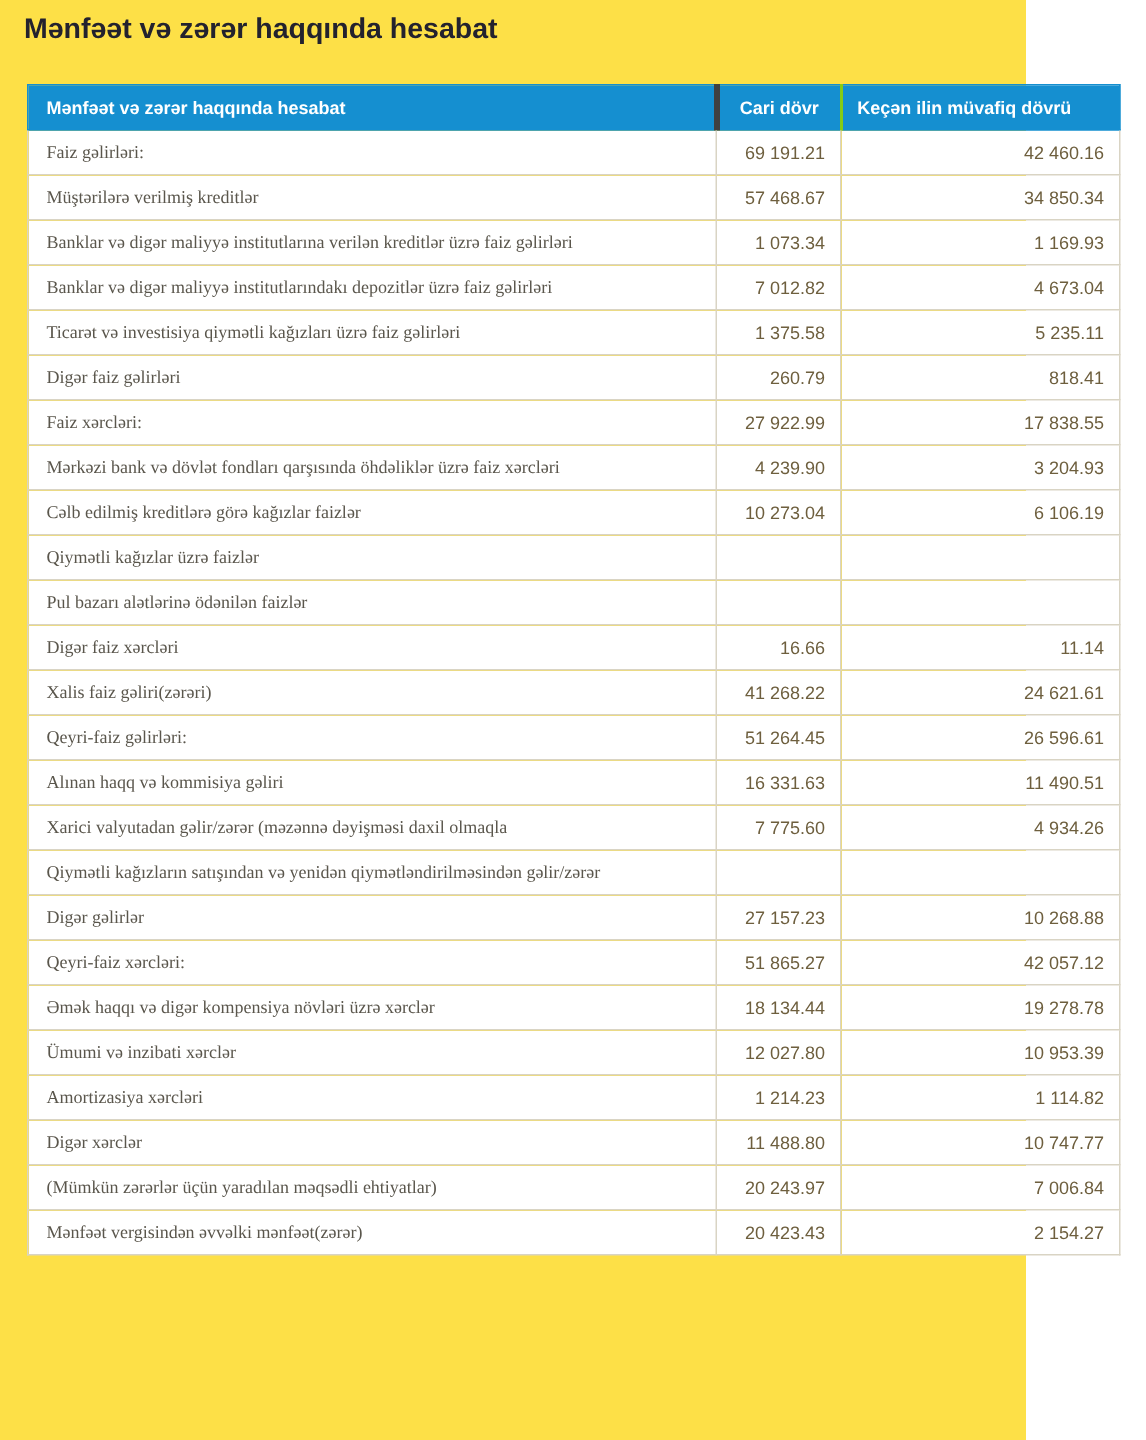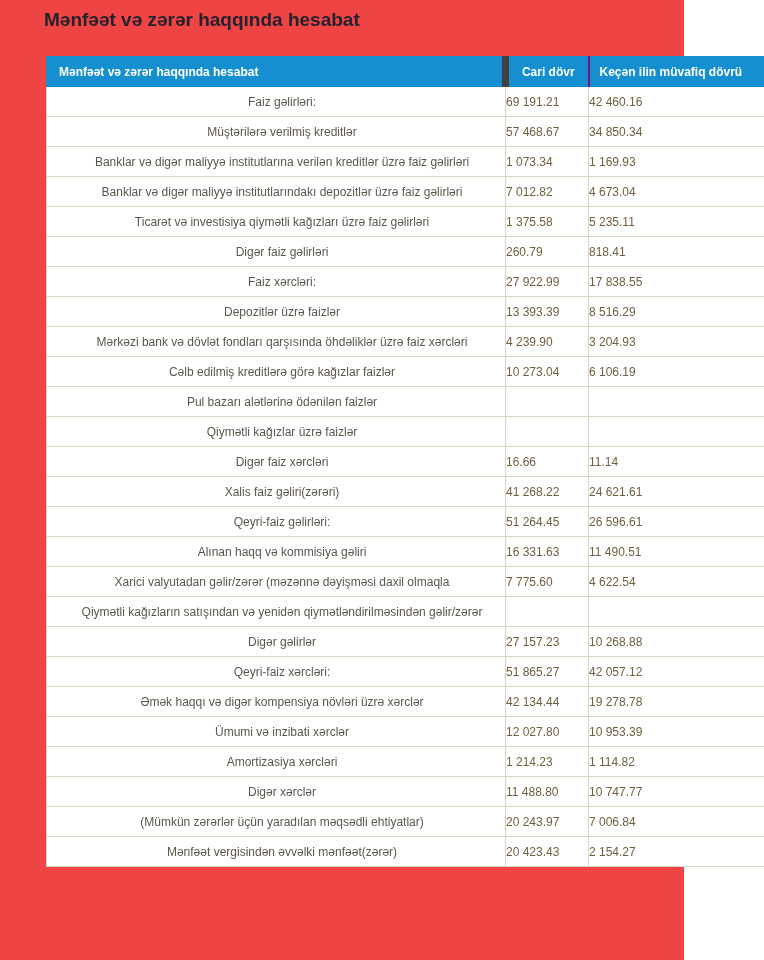--- a/index.html
+++ b/index.html
@@ -6,22 +6,21 @@
   html, body {
     margin: 0;
     padding: 0;
     background: #ffffff;
     width: 764px;
     font-family: "Liberation Sans", "DejaVu Sans", sans-serif;
   }
   .page {
     width: 684px;
     min-height: 960px;
-    background: #ef4444;
-    padding-left: 28px;
+    background: #fde047;
   }
   .page-title {
     margin: 0;
     padding: 9px 0 0 16px;
     font-size: 19px;
     font-weight: 700;
     color: #23222e;
     letter-spacing: 0;
   }
   table.report {
@@ -39,39 +38,41 @@
     background: var(--header-bg, #158fd0);
     color: var(--header-text, #ffffff);
     font-weight: 700;
     font-size: 12px;
     height: 30px;
     padding: 0;
     text-align: left;
     border: 1px solid var(--header-bg, #158fd0);
   }
   thead th.h-label { padding-left: 12px; }
-  thead th.h-cur   { text-align: center; border-left: 7px solid #404040; }
-  thead th.h-prev  { padding-left: 10px; border-left: 2px solid #701a75; }
+  thead th.h-cur   { text-align: center; border-left: 4px solid #404040; }
+  thead th.h-prev  { padding-left: 10px; border-left: 2px solid #84cc16; }
 
   tbody td {
     height: 30px;
     padding: 0;
     border: 1px solid var(--border, #d9d4c4);
     background: #ffffff;
     white-space: nowrap;
     overflow: hidden;
   }
   tbody td.label-cell {
     padding-left: 12px;
     color: var(--label-text, #5a564c);
-    text-align: center;
+    text-align: left;
+    font-family: Liberation Serif, serif;
   }
   tbody td.num-cell {
     padding-right: 10px;
     color: var(--value-text, #6e5f3e);
+    text-align: right;
   }
 </style>
 </head>
 <body>
 
 <div class="page">
   <h1 class="page-title">Mənfəət və zərər haqqında hesabat</h1>
 
   <table class="report">
     <colgroup>
@@ -116,41 +117,36 @@
           <td class="label-cell">Digər faiz gəlirləri</td>
           <td class="num-cell">260.79</td>
           <td class="num-cell">818.41</td>
         </tr>
         <tr>
           <td class="label-cell">Faiz xərcləri:</td>
           <td class="num-cell">27 922.99</td>
           <td class="num-cell">17 838.55</td>
         </tr>
         <tr>
-          <td class="label-cell">Depozitlər üzrə faizlər</td>
-          <td class="num-cell">13 393.39</td>
-          <td class="num-cell">8 516.29</td>
-        </tr>
-        <tr>
           <td class="label-cell">Mərkəzi bank və dövlət fondları qarşısında öhdəliklər üzrə faiz xərcləri</td>
           <td class="num-cell">4 239.90</td>
           <td class="num-cell">3 204.93</td>
         </tr>
         <tr>
           <td class="label-cell">Cəlb edilmiş kreditlərə görə kağızlar faizlər</td>
           <td class="num-cell">10 273.04</td>
           <td class="num-cell">6 106.19</td>
         </tr>
         <tr>
+          <td class="label-cell">Qiymətli kağızlar üzrə faizlər</td>
+          <td class="num-cell"></td>
+          <td class="num-cell"></td>
+        </tr>
+        <tr>
           <td class="label-cell">Pul bazarı alətlərinə ödənilən faizlər</td>
-          <td class="num-cell"></td>
-          <td class="num-cell"></td>
-        </tr>
-        <tr>
-          <td class="label-cell">Qiymətli kağızlar üzrə faizlər</td>
           <td class="num-cell"></td>
           <td class="num-cell"></td>
         </tr>
         <tr>
           <td class="label-cell">Digər faiz xərcləri</td>
           <td class="num-cell">16.66</td>
           <td class="num-cell">11.14</td>
         </tr>
         <tr>
           <td class="label-cell">Xalis faiz gəliri(zərəri)</td>
@@ -163,40 +159,40 @@
           <td class="num-cell">26 596.61</td>
         </tr>
         <tr>
           <td class="label-cell">Alınan haqq və kommisiya gəliri</td>
           <td class="num-cell">16 331.63</td>
           <td class="num-cell">11 490.51</td>
         </tr>
         <tr>
           <td class="label-cell">Xarici valyutadan gəlir/zərər (məzənnə dəyişməsi daxil olmaqla</td>
           <td class="num-cell">7 775.60</td>
-          <td class="num-cell">4 622.54</td>
+          <td class="num-cell">4 934.26</td>
         </tr>
         <tr>
           <td class="label-cell">Qiymətli kağızların satışından və yenidən qiymətləndirilməsindən gəlir/zərər</td>
           <td class="num-cell"></td>
           <td class="num-cell"></td>
         </tr>
         <tr>
           <td class="label-cell">Digər gəlirlər</td>
           <td class="num-cell">27 157.23</td>
           <td class="num-cell">10 268.88</td>
         </tr>
         <tr>
           <td class="label-cell">Qeyri-faiz xərcləri:</td>
           <td class="num-cell">51 865.27</td>
           <td class="num-cell">42 057.12</td>
         </tr>
         <tr>
           <td class="label-cell">Əmək haqqı və digər kompensiya növləri üzrə xərclər</td>
-          <td class="num-cell">42 134.44</td>
+          <td class="num-cell">18 134.44</td>
           <td class="num-cell">19 278.78</td>
         </tr>
         <tr>
           <td class="label-cell">Ümumi və inzibati xərclər</td>
           <td class="num-cell">12 027.80</td>
           <td class="num-cell">10 953.39</td>
         </tr>
         <tr>
           <td class="label-cell">Amortizasiya xərcləri</td>
           <td class="num-cell">1 214.23</td>

